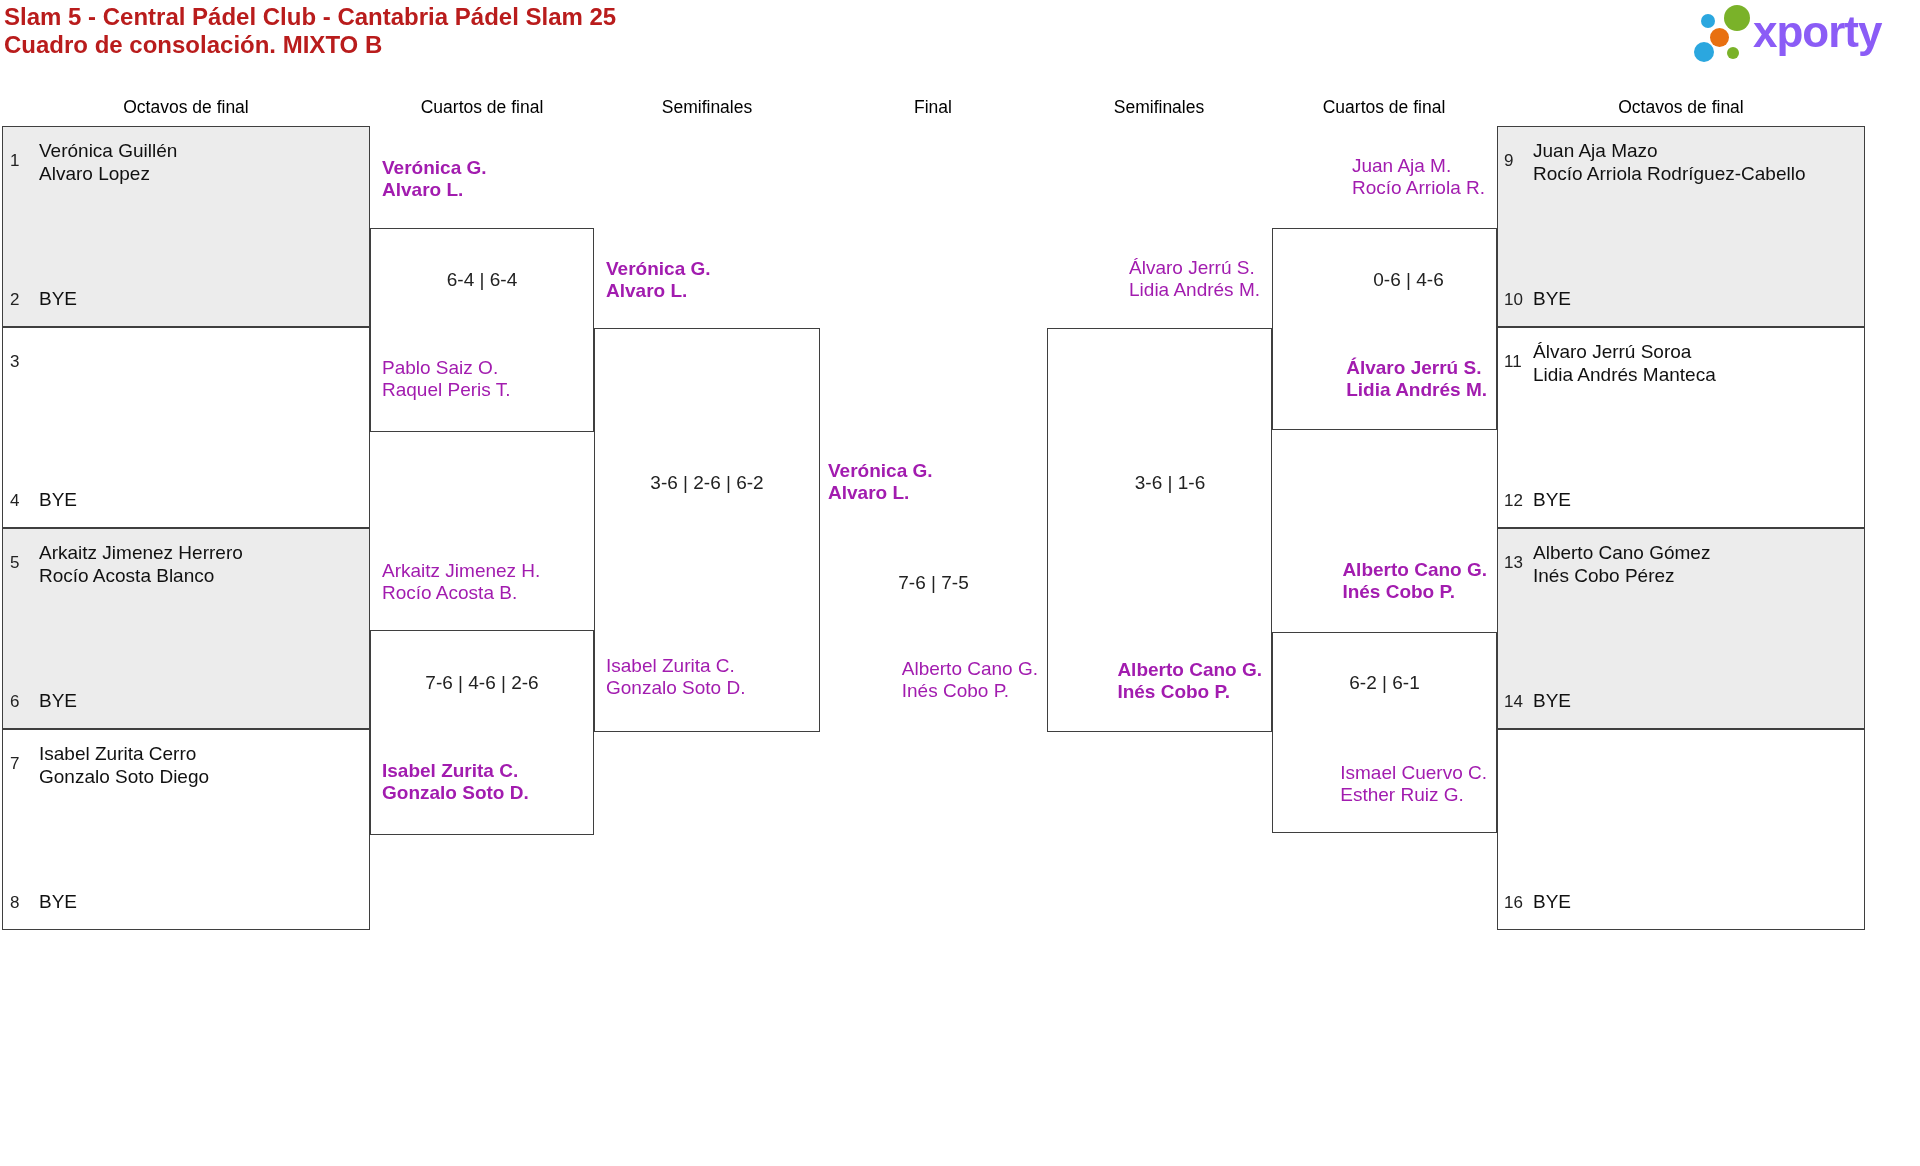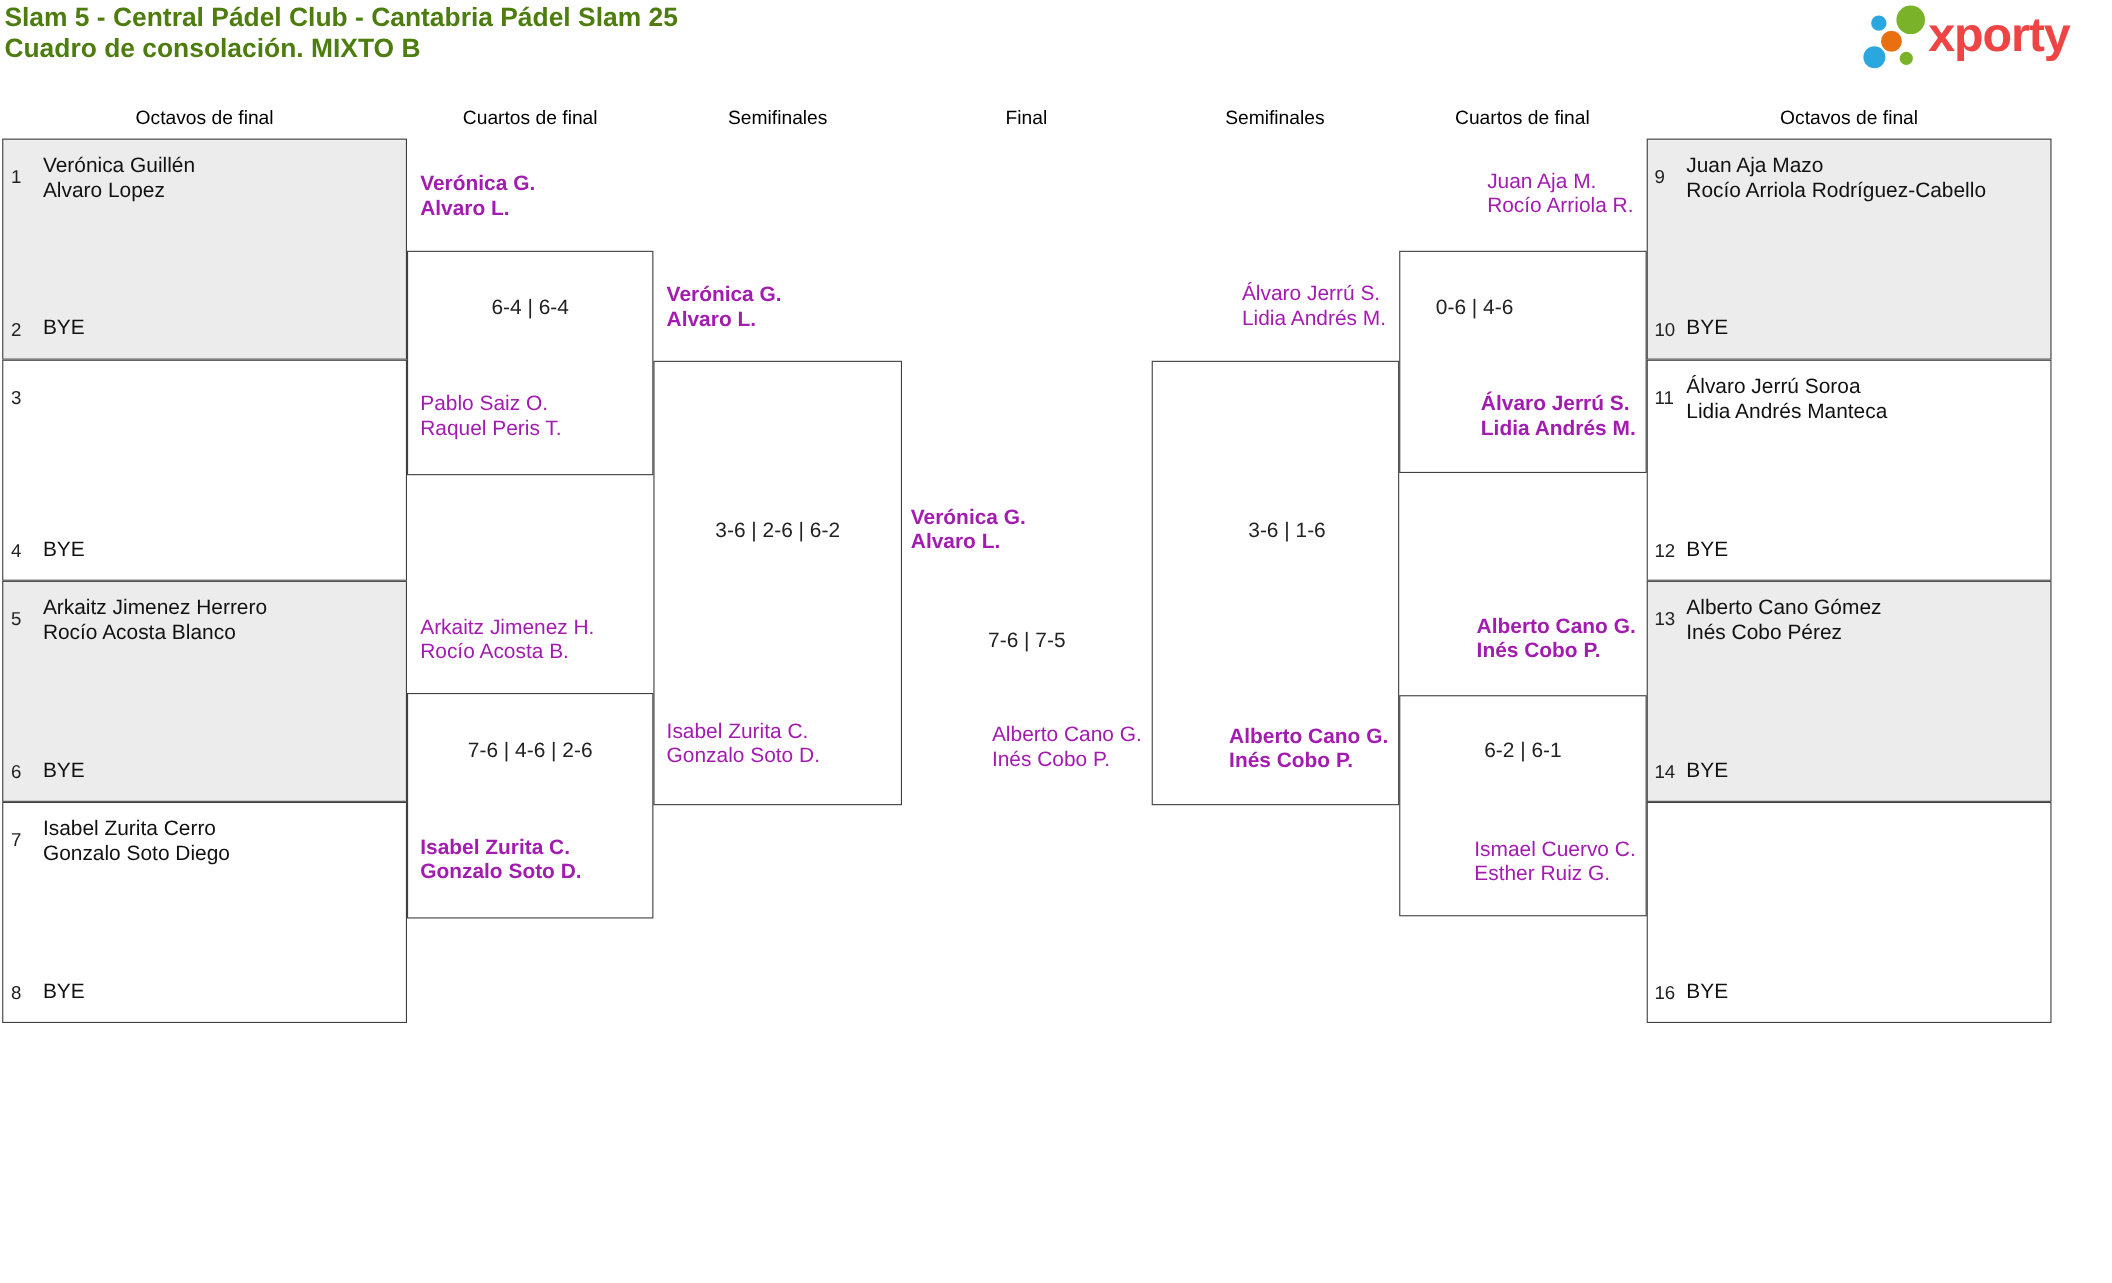--- a/index.html
+++ b/index.html
@@ -1,19 +1,19 @@
 <!DOCTYPE html>
 <html><head>
 <meta charset="utf-8">
 <style>
   html,body{margin:0;padding:0;background:#fff;}
   #page{position:relative;width:1920px;height:1166px;background:#fff;overflow:hidden;
         font-family:"Liberation Sans","DejaVu Sans",sans-serif;color:#111;}
 
-  .title{position:absolute;left:4px;top:3px;font-size:24px;font-weight:700;line-height:28px;color:#4d7c0f;}
+  .title{position:absolute;left:4px;top:3px;font-size:24px;font-weight:700;line-height:28px;color:#b91c1c;}
 
   .hdr{position:absolute;top:97px;width:300px;text-align:center;font-size:17.5px;font-weight:500;color:#000;}
 
   .obox{position:absolute;width:368px;height:201px;border:1.5px solid #3f3f3f;box-sizing:border-box;background:#fff;}
   .obox.gray{background:#ececec;}
 
   .mbox{position:absolute;border:1.5px solid #3f3f3f;box-sizing:border-box;background:transparent;}
 
   .slot{position:absolute;display:flex;gap:9px;font-size:19px;line-height:23px;color:#111;}
   .slot .num{font-size:17px;color:#222;min-width:20px;padding-top:10px;}
@@ -21,21 +21,21 @@
   .slot.bye .byetext{font-size:19px;}
 
   .team{position:absolute;font-size:19px;line-height:22px;color:#a21caf;white-space:nowrap;}
   .team.bold{font-weight:700;}
   .team.right{text-align:left;}
 
   .score{position:absolute;font-size:19px;line-height:23px;text-align:center;color:#222;white-space:nowrap;}
 
   .dot{position:absolute;border-radius:50%;}
   .logo-text{position:absolute;left:1753px;top:6px;font-size:44px;line-height:52px;font-weight:700;
-             letter-spacing:-1px;color:#ef4444;}
+             letter-spacing:-1px;color:#8b5cf6;}
 </style>
 </head>
 <body>
 
 <div id="page">
 
   <div class="title">
     <div>Slam 5 - Central Pádel Club - Cantabria Pádel Slam 25</div>
     <div>Cuadro de consolación. MIXTO B</div>
   </div>
@@ -200,21 +200,21 @@
   <div class="score" style="left:1047px;top:471px;width:246px">3-6 | 1-6</div>
   <div class="team bold right" style="right:658px;top:659px">
     <div>Alberto Cano G.</div>
       <div>Inés Cobo P.</div>
   </div>
 
   <div class="team right" style="right:435px;top:155px">
     <div>Juan Aja M.</div>
       <div>Rocío Arriola R.</div>
   </div>
-  <div class="score" style="left:1228px;top:268px;width:225px">0-6 | 4-6</div>
+  <div class="score" style="left:1296px;top:268px;width:225px">0-6 | 4-6</div>
   <div class="team bold right" style="right:433px;top:357px">
     <div>Álvaro Jerrú S.</div>
       <div>Lidia Andrés M.</div>
   </div>
 
   <div class="team bold right" style="right:433px;top:559px">
     <div>Alberto Cano G.</div>
       <div>Inés Cobo P.</div>
   </div>
   <div class="score" style="left:1272px;top:671px;width:225px">6-2 | 6-1</div>

